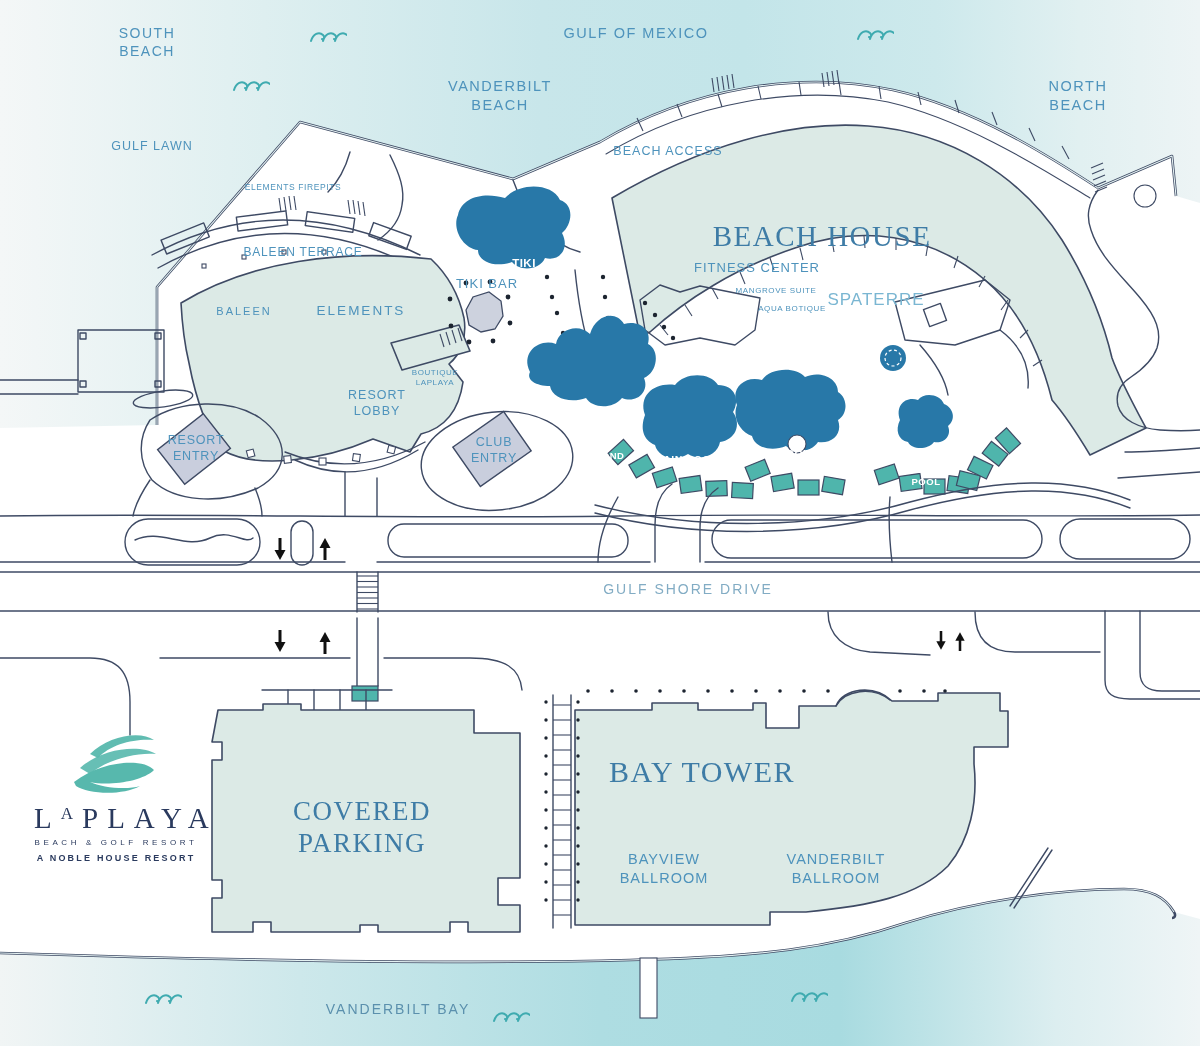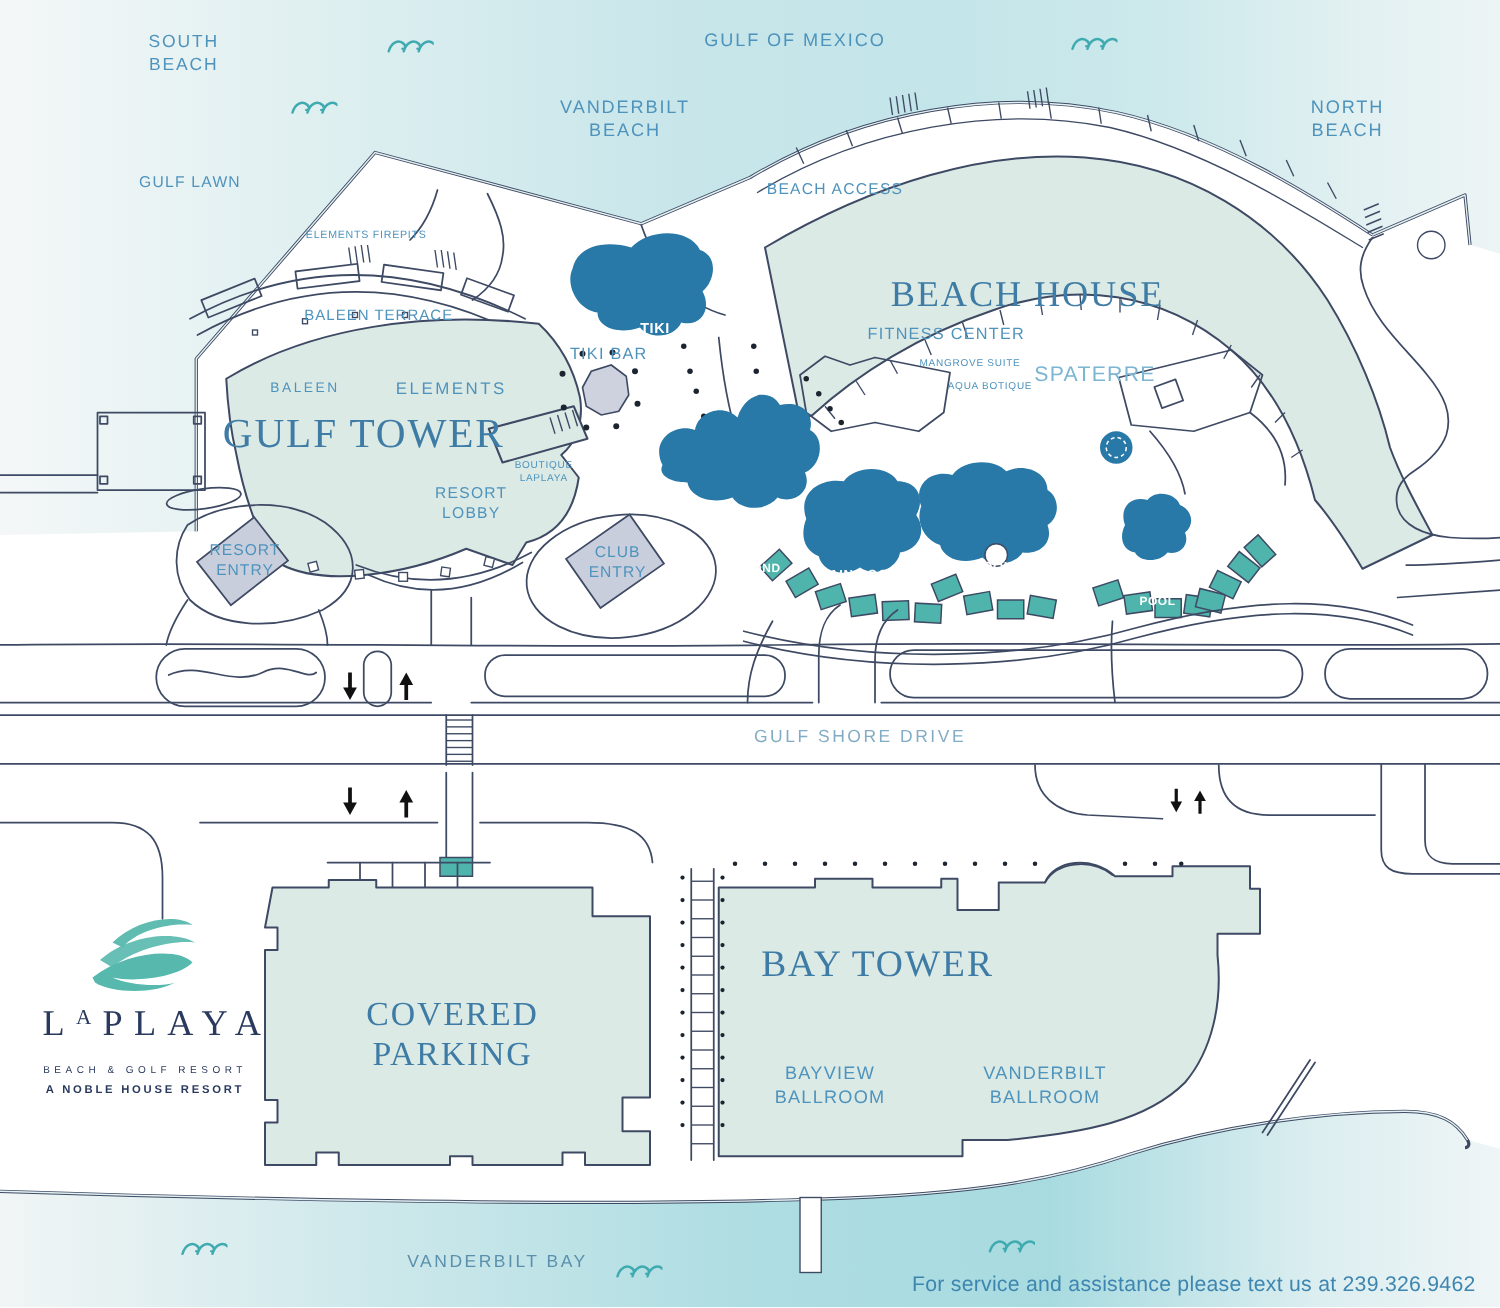--- a/index.html
+++ b/index.html
@@ -21,21 +21,21 @@
   .sm{letter-spacing:0.6px;}
   .street{color:var(--street-blue);}
   .spat{color:var(--spaterre-blue);letter-spacing:1px;}
   .bay{color:var(--bay-label-blue);letter-spacing:2px;}
   .footer-text{position:absolute;transform:translate(-50%,-50%);color:var(--footer-blue);
        font-size:17px;letter-spacing:0.2px;white-space:nowrap;}
   .logo{position:absolute;left:28px;top:732px;width:176px;text-align:center;}
   .logo-name{font-family:"Liberation Serif",serif;color:var(--logo-navy);font-size:29px;
        letter-spacing:9px;margin-top:4px;white-space:nowrap;text-indent:6px;}
   .logo-name .sup{font-size:17px;vertical-align:9px;letter-spacing:9px;}
-  .logo-tag{color:var(--logo-navy);font-size:8px;letter-spacing:3.6px;margin-top:15px;white-space:nowrap;}
+  .logo-tag{color:var(--logo-navy);font-size:8px;letter-spacing:3.6px;margin-top:3px;white-space:nowrap;}
   .logo-noble{color:var(--logo-navy);font-size:9px;font-weight:bold;letter-spacing:2.2px;margin-top:6px;white-space:nowrap;}
   
   .ln{fill:none;stroke:var(--road-line);stroke-width:1.4;stroke-linecap:round;stroke-linejoin:round;}
   .lnthin{fill:none;stroke:var(--road-line);stroke-width:1.1;stroke-linecap:round;}
   .wall{fill:none;stroke:var(--road-line);stroke-width:2.6;stroke-linejoin:round;}
   .wallin{fill:none;stroke:#E4F1F2;stroke-width:1.1;stroke-linejoin:round;}
   .bld{fill:var(--building-fill);stroke:var(--building-outline);stroke-width:1.6;stroke-linejoin:round;}
   .pool{fill:var(--pool-fill);}
   .cab{fill:var(--cabana-fill);stroke:var(--building-outline);stroke-width:1.2;}
   .ebox{fill:var(--entry-fill);stroke:var(--building-outline);stroke-width:1.4;}
@@ -449,21 +449,20 @@
 <div class="lbl w" style="left:524px;top:223px;font-size:11.5px">TIKI
 POOL</div>
 <div class="lbl" style="left:487px;top:284px;font-size:13px;letter-spacing:1px">TIKI BAR</div>
 <div class="lbl t" style="left:822px;top:237px;font-size:29px">BEACH HOUSE</div>
 <div class="lbl" style="left:757px;top:268px;font-size:13px;letter-spacing:1px">FITNESS CENTER</div>
 <div class="lbl sm" style="left:776px;top:291px;font-size:8px">MANGROVE SUITE</div>
 <div class="lbl sm" style="left:792px;top:309px;font-size:8px">AQUA BOTIQUE</div>
 <div class="lbl spat" style="left:876px;top:300px;font-size:17px">SPATERRE</div>
 <div class="lbl" style="left:244px;top:311px;font-size:11px;letter-spacing:2px">BALEEN</div>
 <div class="lbl" style="left:361px;top:311px;font-size:13.5px;letter-spacing:2px">ELEMENTS</div>
-<div class="lbl t" style="left:291px;top:348px;font-size:33px">GULF TOWER</div>
 <div class="lbl sm" style="left:435px;top:378px;font-size:8px">BOUTIQUE
 LAPLAYA</div>
 <div class="lbl" style="left:377px;top:403px;font-size:12.5px;letter-spacing:1px">RESORT
 LOBBY</div>
 <div class="lbl w" style="left:599px;top:408px;font-size:9.5px">KOI POND</div>
 <div class="lbl w" style="left:686px;top:413px;font-size:10.5px">MAIN POOL</div>
 <div class="lbl w" style="left:778px;top:407px;font-size:10.5px">MAIN POOL</div>
 <div class="lbl w" style="left:926px;top:428px;font-size:9.5px">NORTH
 POOL</div>
 <div class="lbl" style="left:196px;top:448px;font-size:12.5px;letter-spacing:0.8px">RESORT
@@ -472,21 +471,20 @@
 ENTRY</div>
 <div class="lbl street" style="left:688px;top:589px;font-size:14px;letter-spacing:2px">GULF SHORE DRIVE</div>
 <div class="lbl t" style="left:362px;top:827px;font-size:27px;line-height:1.2">COVERED
 PARKING</div>
 <div class="lbl t" style="left:702px;top:771px;font-size:30px">BAY TOWER</div>
 <div class="lbl" style="left:664px;top:869px;font-size:14.5px;letter-spacing:1px">BAYVIEW
 BALLROOM</div>
 <div class="lbl" style="left:836px;top:869px;font-size:14.5px;letter-spacing:1px">VANDERBILT
 BALLROOM</div>
 <div class="lbl bay" style="left:398px;top:1009px;font-size:14px">VANDERBILT BAY</div>
-<div class="footer-text" style="left:955px;top:1028px">For service and assistance please text us at 239.326.9462</div>
 
 <div class="logo">
   <svg width="176" height="62" viewBox="0 0 176 62">
     <g fill="#57B8AD">
       <path d="M62,22 C80,4 112,-2 126,8 C108,6 82,12 70,26 Z" opacity="0.95"></path>
       <path d="M52,36 C74,16 112,12 128,22 C108,20 78,28 62,42 Z" opacity="0.9"></path>
       <path d="M46,50 C74,28 116,26 126,38 C114,50 80,54 62,50 C74,56 100,58 112,54 C94,64 60,62 48,54 Z"></path>
     </g>
   </svg>
   <div class="logo-name"><span>L</span><span class="sup">A</span><span>PLAYA</span></div>

